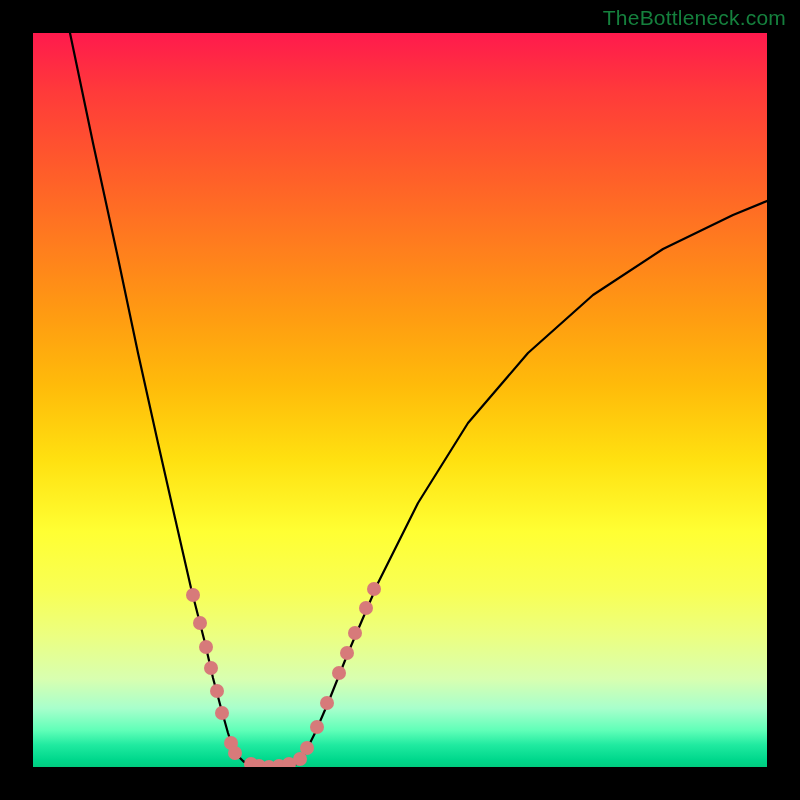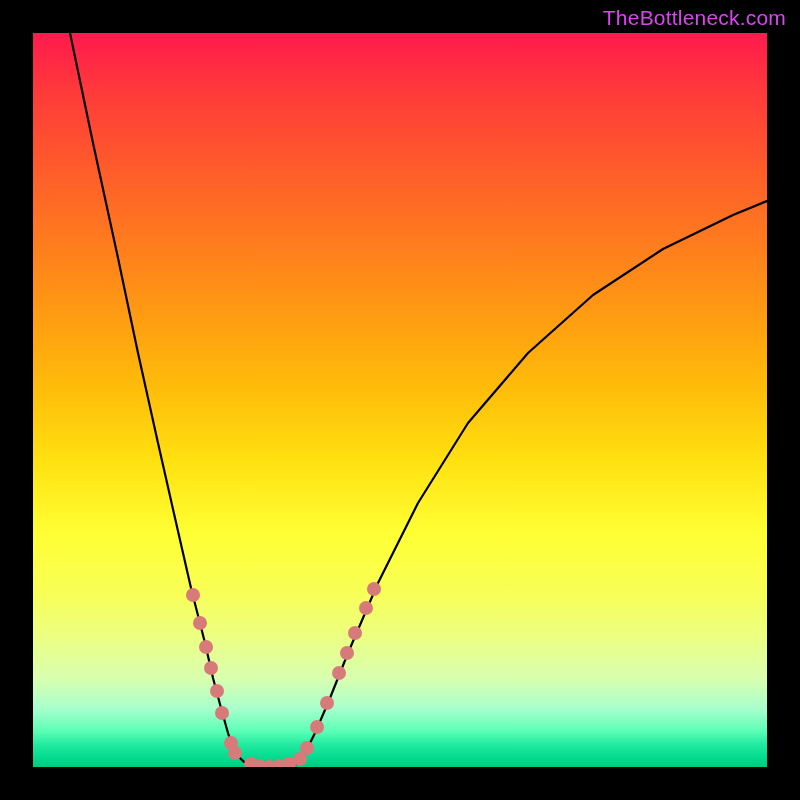--- a/index.html
+++ b/index.html
@@ -44,21 +44,21 @@
       #00d88c 99%,
       #00cc7f 100%
     );
   }
   .watermark {
     position: absolute;
     top: 6px;
     right: 14px;
     font-family: Arial, Helvetica, sans-serif;
     font-size: 21px;
-    color: #d946ef;
+    color: #15803d;
     letter-spacing: 0.2px;
     user-select: none;
   }
   svg {
     position: absolute;
     inset: 0;
   }
   .curve {
     fill: none;
     stroke: #000;

